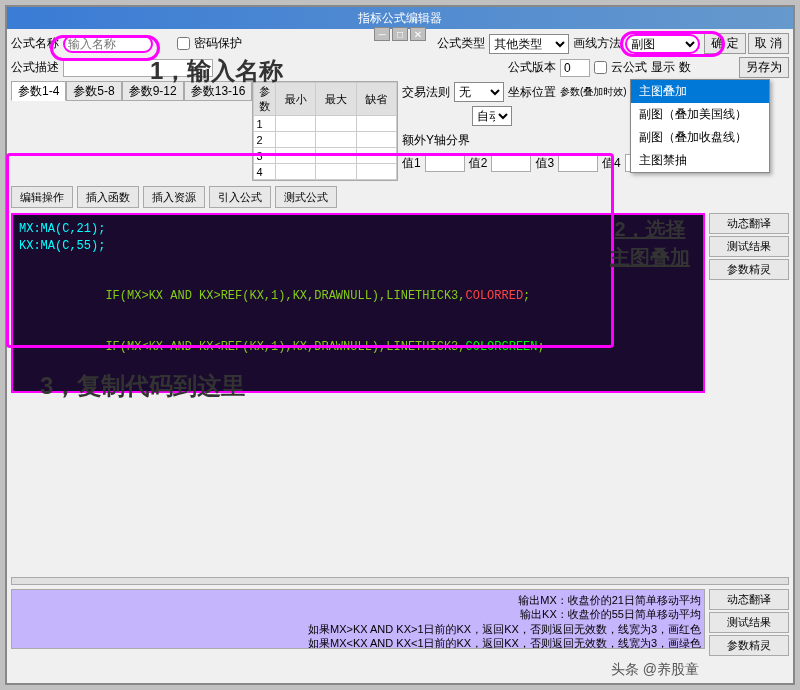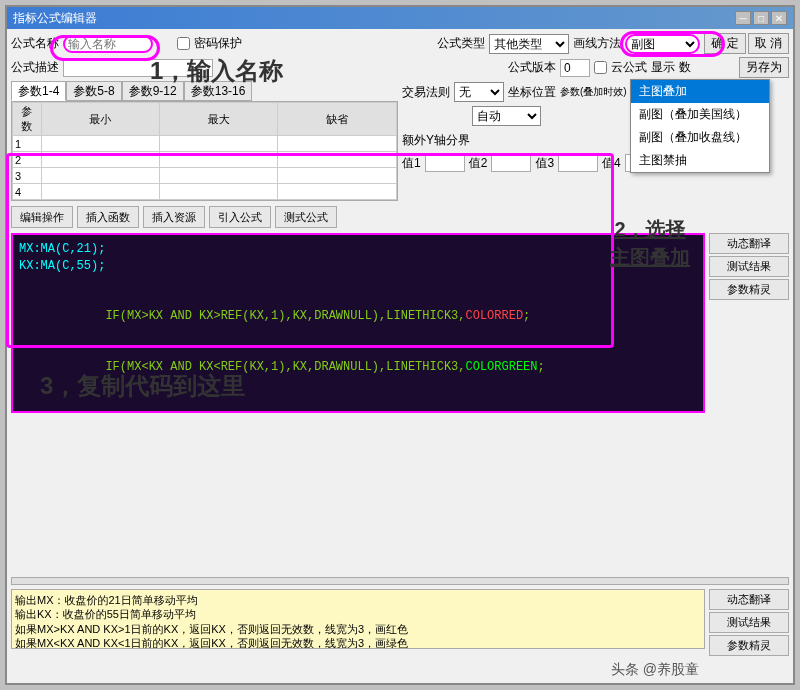--- a/index.html
+++ b/index.html
@@ -22,20 +22,21 @@
     }
     .title-bar {
       background: linear-gradient(to right, #3a7bd5, #6699cc);
       color: white;
       padding: 3px 6px;
       display: flex;
       justify-content: space-between;
       align-items: center;
       height: 22px;
       flex-shrink: 0;
+      flex-direction: column;
     }
     .title-bar-buttons {
       display: flex;
       gap: 2px;
     }
     .title-btn {
       width: 16px;
       height: 14px;
       background: #c0c0c0;
       border: 1px solid #888;
@@ -180,27 +181,28 @@
     .scroll-area {
       width: 100%;
       height: 8px;
       background: #e0e0e0;
       border: 1px solid #aaa;
       margin: 1px 0;
       flex-shrink: 0;
     }
     
     .output-section {
-      background: #fef9c3;
+      background: #c4b5fd;
       border: 1px solid #aaa;
       height: 60px;
       padding: 3px;
       font-size: 11px;
       overflow: hidden;
       flex-shrink: 0;
+      text-align: right;
     }
     
     .page-wrapper {
       position: relative;
       width: 800px;
       height: 690px;
     }
     .formula-row {
       display: flex;
       align-items: center;
@@ -375,21 +377,21 @@
         <input type="checkbox" style="">
         <span class="label">云公式</span>
         <span class="label">显示</span>
         <span class="label">数</span>
         <span style="width: 40px;"></span>
         <button class="btn-normal">另存为</button>
       </div>
 
       <div style="display:flex; gap:4px;">
 
-        <div style="flex:1; display:flex; flex-direction:column; gap:0;">
+        <div style="flex:1; display:flex; flex-direction:row; gap:0;">
 
           <div class="tabs-row">
             <div class="tab active">参数1-4</div>
             <div class="tab">参数5-8</div>
             <div class="tab">参数9-12</div>
             <div class="tab">参数13-16</div>
           </div>
 
           <div style="border:1px solid #aaa; background:white;">
             <table class="params-table">
@@ -436,21 +438,21 @@
           <div class="trade-row">
             <span class="label">交易法则</span>
             <select class="v-select" style="width:50px;">
               <option>无</option>
             </select>
             <span class="label">坐标位置</span>
             <span class="label" style="font-size:10px;">参数(叠加时效)</span>
           </div>
 
           <div style="display:flex; align-items:center; gap:4px; padding-left: 70px;">
-            <select class="v-select" style="width:69px;">
+            <select class="v-select" style="width:40px;">
               <option>自动</option>
             </select>
           </div>
 
           <div class="yaxis-row">
             <span class="label">额外Y轴分界</span>
           </div>
           <div style="display:flex; align-items:center; gap:4px;">
             <span class="label">值1</span>
             <input type="text" class="input-field" style="width: 40px;">

